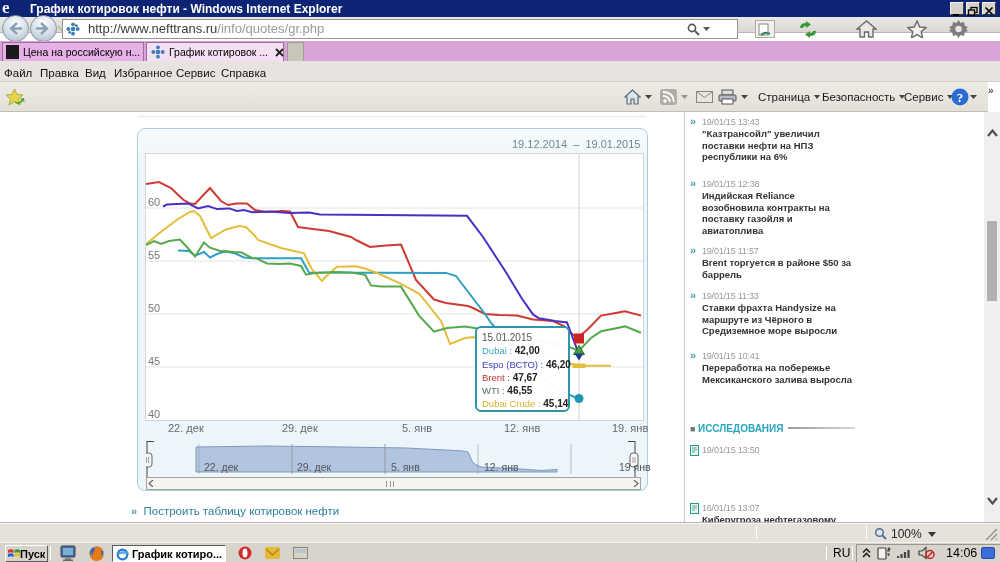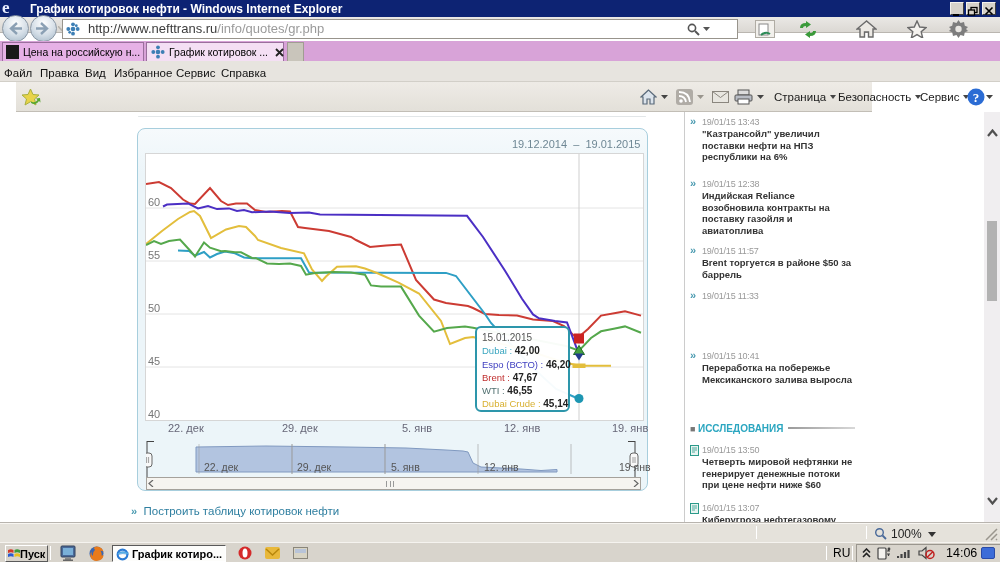--- a/index.html
+++ b/index.html
@@ -11,21 +11,21 @@
 #addrfield{position:absolute;left:62px;top:2px;width:676px;height:20px;background:#fff;border:1px solid #98948c;}
 #addrtext{position:absolute;left:88px;top:4px;font-size:13px;color:#3c3c3c;white-space:nowrap;}
 #addrtext span{color:#9a9a9a;}
 #tabsrow{position:absolute;left:0;top:41px;width:1000px;height:20px;background:#d8a3d8;}
 .tab{position:absolute;top:1px;height:19px;border:1px solid #9a6f9d;border-bottom:none;font-size:10.5px;color:#000;}
 #tab1{left:2px;width:142px;background:#e6b1e6;padding-left:40px;}
 #tab2{left:146px;width:138px;background:#f4dff4;}
 #tabstub{left:287px;width:17px;background:#c9c5bb;border-color:#a09c92;}
 #menurow{position:absolute;left:0;top:61px;width:1000px;height:21px;background:#e7e4df;border-bottom:1px solid #d2cfc8;font-size:11.5px;color:#111;}
 .mitem{position:absolute;top:6px;}
-#cmdrow{position:absolute;left:16px;top:82px;width:856px;height:30px;background:linear-gradient(#eeebe6,#e3e0d9);border-bottom:1px solid #c2beb6;}
+#cmdrow{position:absolute;left:0;top:82px;width:988px;height:30px;background:linear-gradient(#eeebe6,#e3e0d9);border-bottom:1px solid #c2beb6;}
 .cmdtext{position:absolute;top:9px;font-size:11.5px;color:#1a1a1a;white-space:nowrap;}
 .darr{display:inline-block;width:0;height:0;border-left:3.5px solid transparent;border-right:3.5px solid transparent;border-top:4px solid #444;vertical-align:2px;margin-left:4px;}
 #content{position:absolute;left:0;top:112px;width:984px;height:410px;background:#fff;overflow:hidden;}
 #panel{position:absolute;left:137px;top:16px;width:511px;height:363px;background:linear-gradient(180deg,#f6fafc,#ecf5f9 45px);border:1px solid #a7cedd;border-radius:8px;}
 #daterange{position:absolute;left:374px;top:9px;font-size:11px;color:#6e8794;}
 #plot{position:absolute;left:7px;top:24px;width:499px;height:268px;background:#fff;border:1px solid #d6d6d6;}
 .ylab{position:absolute;left:2px;font-size:11px;color:#777;}
 .xlab{position:absolute;top:293px;font-size:11px;color:#667;white-space:nowrap;}
 #tooltip{position:absolute;left:329px;top:172px;width:95px;height:86px;background:rgba(255,255,255,.96);border:2px solid #2d96ab;border-radius:6px;font-size:9.5px;padding:3px 0 0 5px;line-height:13.3px;white-space:nowrap;}
 #tooltip b{color:#222;font-size:10px;}
@@ -265,27 +265,27 @@
       <div style="position:absolute;left:239px;top:3px;width:8px;height:6px;border-left:1px solid #999;border-right:1px solid #999;">
           <span style="display:block;width:1px;height:6px;background:#999;margin-left:3px;"></span>
         </div>
     </div>
   </div>
   <div id="linkrow"><span class="chev">»</span>&nbsp; Построить таблицу котировок нефти</div>
   <div id="sidebar">
     <div class="nitem" style="top:5px;"><span class="chev abs" style="left:0;top:-1px;">»</span><span class="ts">19/01/15 13:43</span><div class="ntitle">"Казтрансойл" увеличил<br>поставки нефти на НПЗ<br>республики на 6%</div></div>
     <div class="nitem" style="top:67px;"><span class="chev abs" style="left:0;top:-1px;">»</span><span class="ts">19/01/15 12:38</span><div class="ntitle">Индийская Reliance<br>возобновила контракты на<br>поставку газойля и<br>авиатоплива</div></div>
     <div class="nitem" style="top:134px;"><span class="chev abs" style="left:0;top:-1px;">»</span><span class="ts">19/01/15 11:57</span><div class="ntitle">Brent торгуется в районе $50 за<br>баррель</div></div>
-    <div class="nitem" style="top:179px;"><span class="chev abs" style="left:0;top:-1px;">»</span><span class="ts">19/01/15 11:33</span></div>
+    <div class="nitem" style="top:179px;"><span class="chev abs" style="left:0;top:-1px;">»</span><span class="ts">19/01/15 11:33</span><div class="ntitle">Ставки фрахта Handysize на<br>маршруте из Чёрного в<br>Средиземное море выросли</div></div>
     <div class="nitem" style="top:239px;"><span class="chev abs" style="left:0;top:-1px;">»</span><span class="ts">19/01/15 10:41</span><div class="ntitle">Переработка на побережье<br>Мексиканского залива выросла</div></div>
     <div class="nitem" style="top:311px;"><span style="color:#777;font-size:9px;">■</span> <span style="color:#2ba6c0;font-weight:bold;font-size:10px;">ИССЛЕДОВАНИЯ</span><span style="display:inline-block;width:67px;height:2px;background:linear-gradient(90deg,#9a9a9a,#d8d8d8);margin-left:5px;vertical-align:3px;"></span></div>
     <div class="nitem" style="top:333px;"><svg class="abs" style="left:0;top:0" width="10" height="12">
           <rect x="0.5" y="0.5" width="8" height="10" fill="#e8f4f0" stroke="#2a9a8a"></rect>
           <path d="M2 3 H7 M2 5 H7 M2 7 H5" stroke="#2a9a8a" stroke-width="0.8"></path>
-        </svg><span class="ts">19/01/15 13:50</span><div class="ntitle">Четверть мировой нефтянки не<br>генерирует денежные потоки<br>при цене нефти ниже $60</div></div>
+        </svg><span class="ts">19/01/15 13:50</span></div>
     <div class="nitem" style="top:391px;"><svg class="abs" style="left:0;top:0" width="10" height="12">
           <rect x="0.5" y="0.5" width="8" height="10" fill="#e8f4f0" stroke="#2a9a8a"></rect>
           <path d="M2 3 H7 M2 5 H7 M2 7 H5" stroke="#2a9a8a" stroke-width="0.8"></path>
         </svg><span class="ts">16/01/15 13:07</span><div class="ntitle">Киберугроза нефтегазовому</div></div>
   </div>
 </div>
 
 <div id="vscroll">
   <svg class="abs" style="left:3px;top:17px" width="11" height="8">
       <path d="M1 7 L5.5 1.5 L10 7" fill="none" stroke="#505050" stroke-width="2.2"></path>

